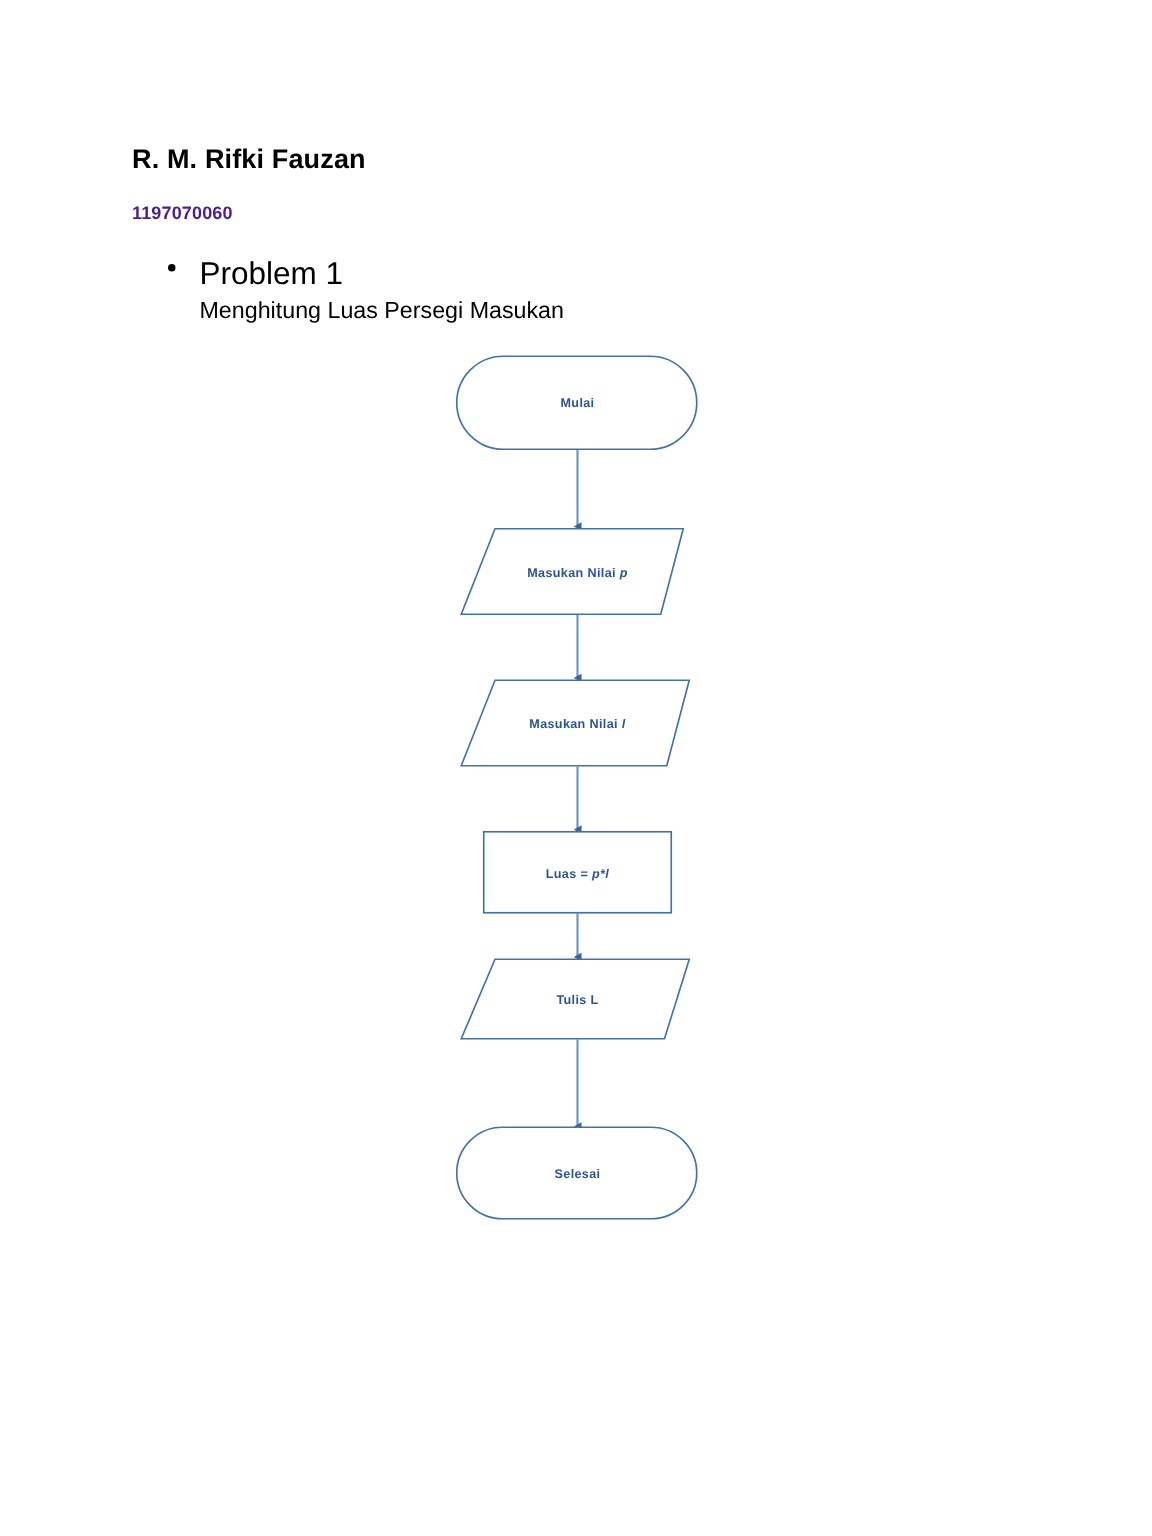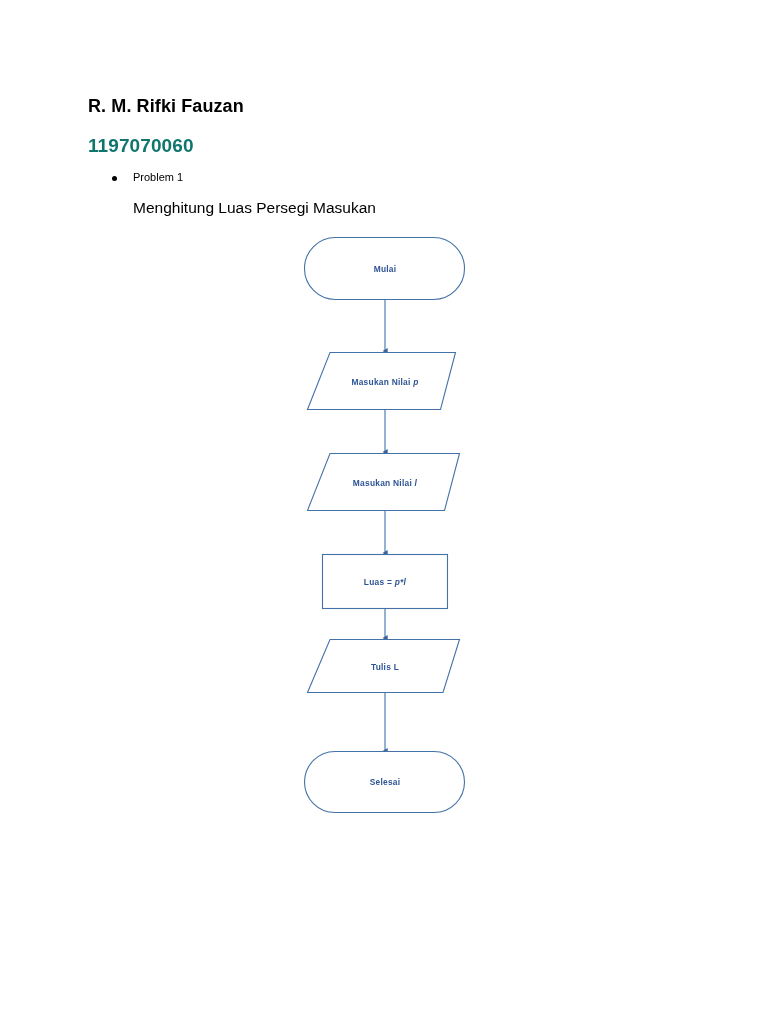--- a/index.html
+++ b/index.html
@@ -29,23 +29,23 @@
     font-size: 18px;
     font-weight: bold;
     color: #000000;
     letter-spacing: 0.1px;
     white-space: nowrap;
   }
   .heading-id {
     position: absolute;
     left: 88px;
     top: 135px;
-    font-size: 19px;
+    font-size: 12px;
     font-weight: bold;
-    color: #0f766e;
+    color: #4c1d95;
     letter-spacing: 0.1px;
     white-space: nowrap;
   }
   .bullet-row {
     position: absolute;
     left: 112px;
     top: 171px;
     width: 420px;
   }
   .bullet-mark {
@@ -54,21 +54,21 @@
     top: 5px;
     width: 5px;
     height: 5px;
     border-radius: 50%;
     background: #000000;
   }
   .bullet-text {
     position: absolute;
     left: 21px;
     top: 0px;
-    font-size: 11px;
+    font-size: 21px;
     color: #000000;
     white-space: nowrap;
   }
   .subtitle-text {
     position: absolute;
     left: 133px;
     top: 199px;
     font-size: 15.5px;
     color: #000000;
     white-space: nowrap;

